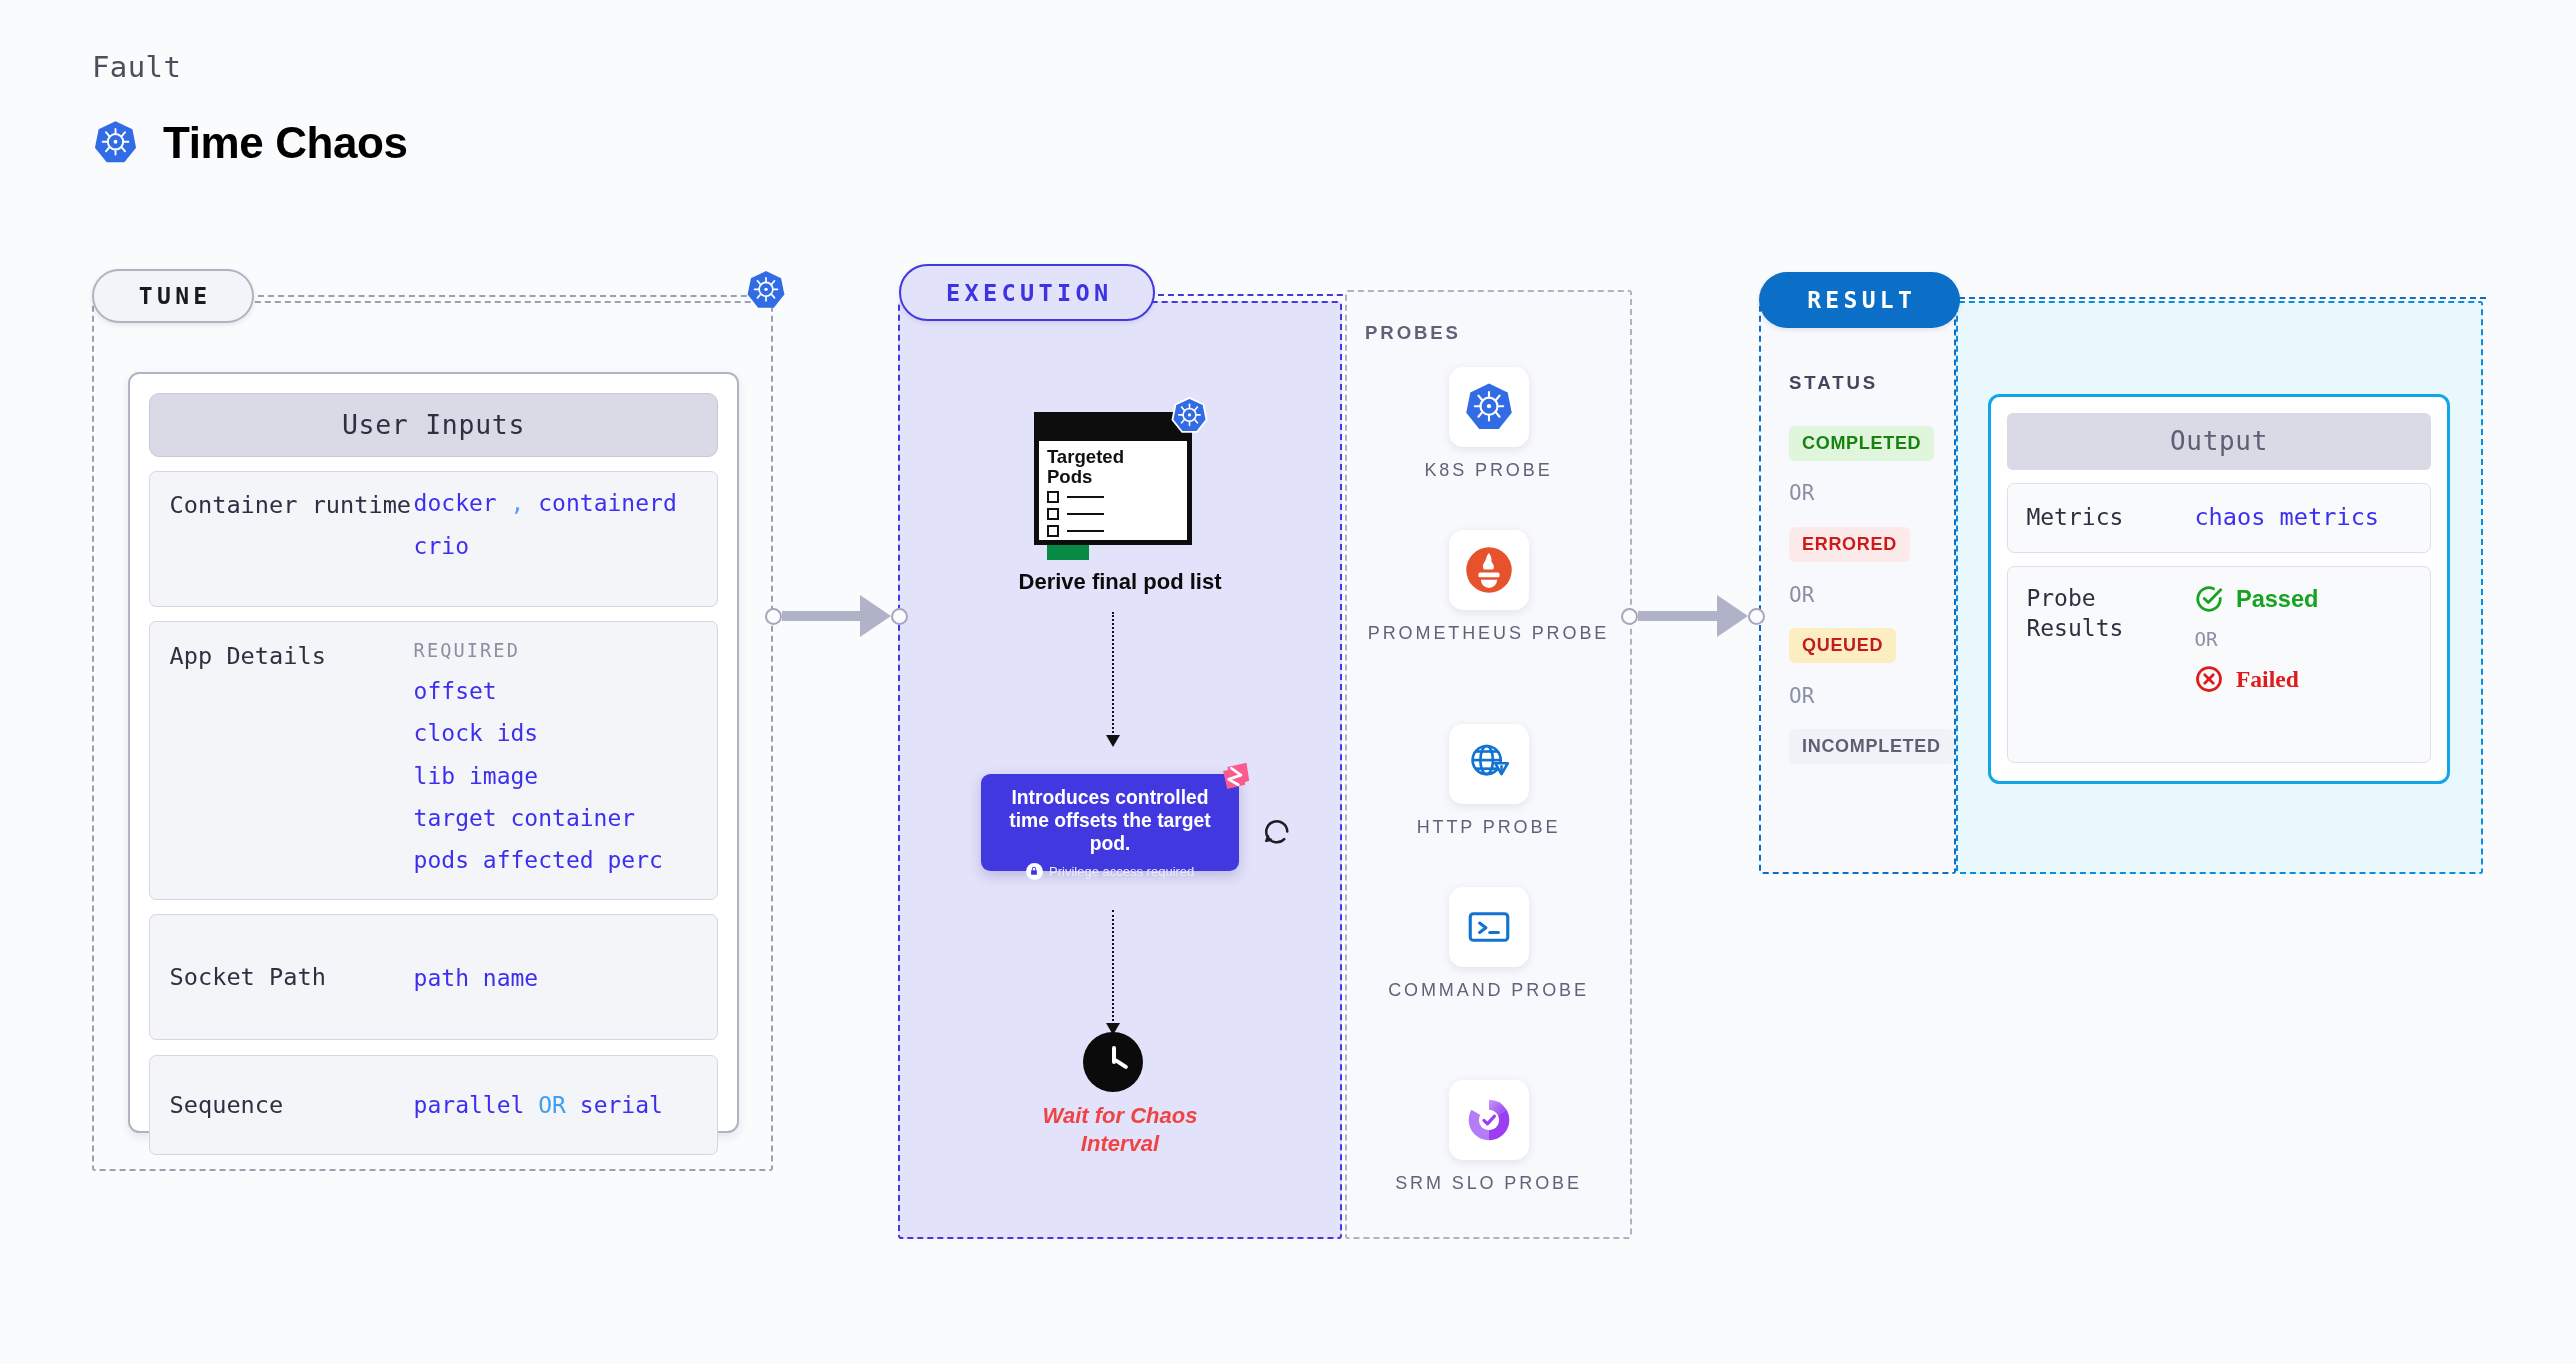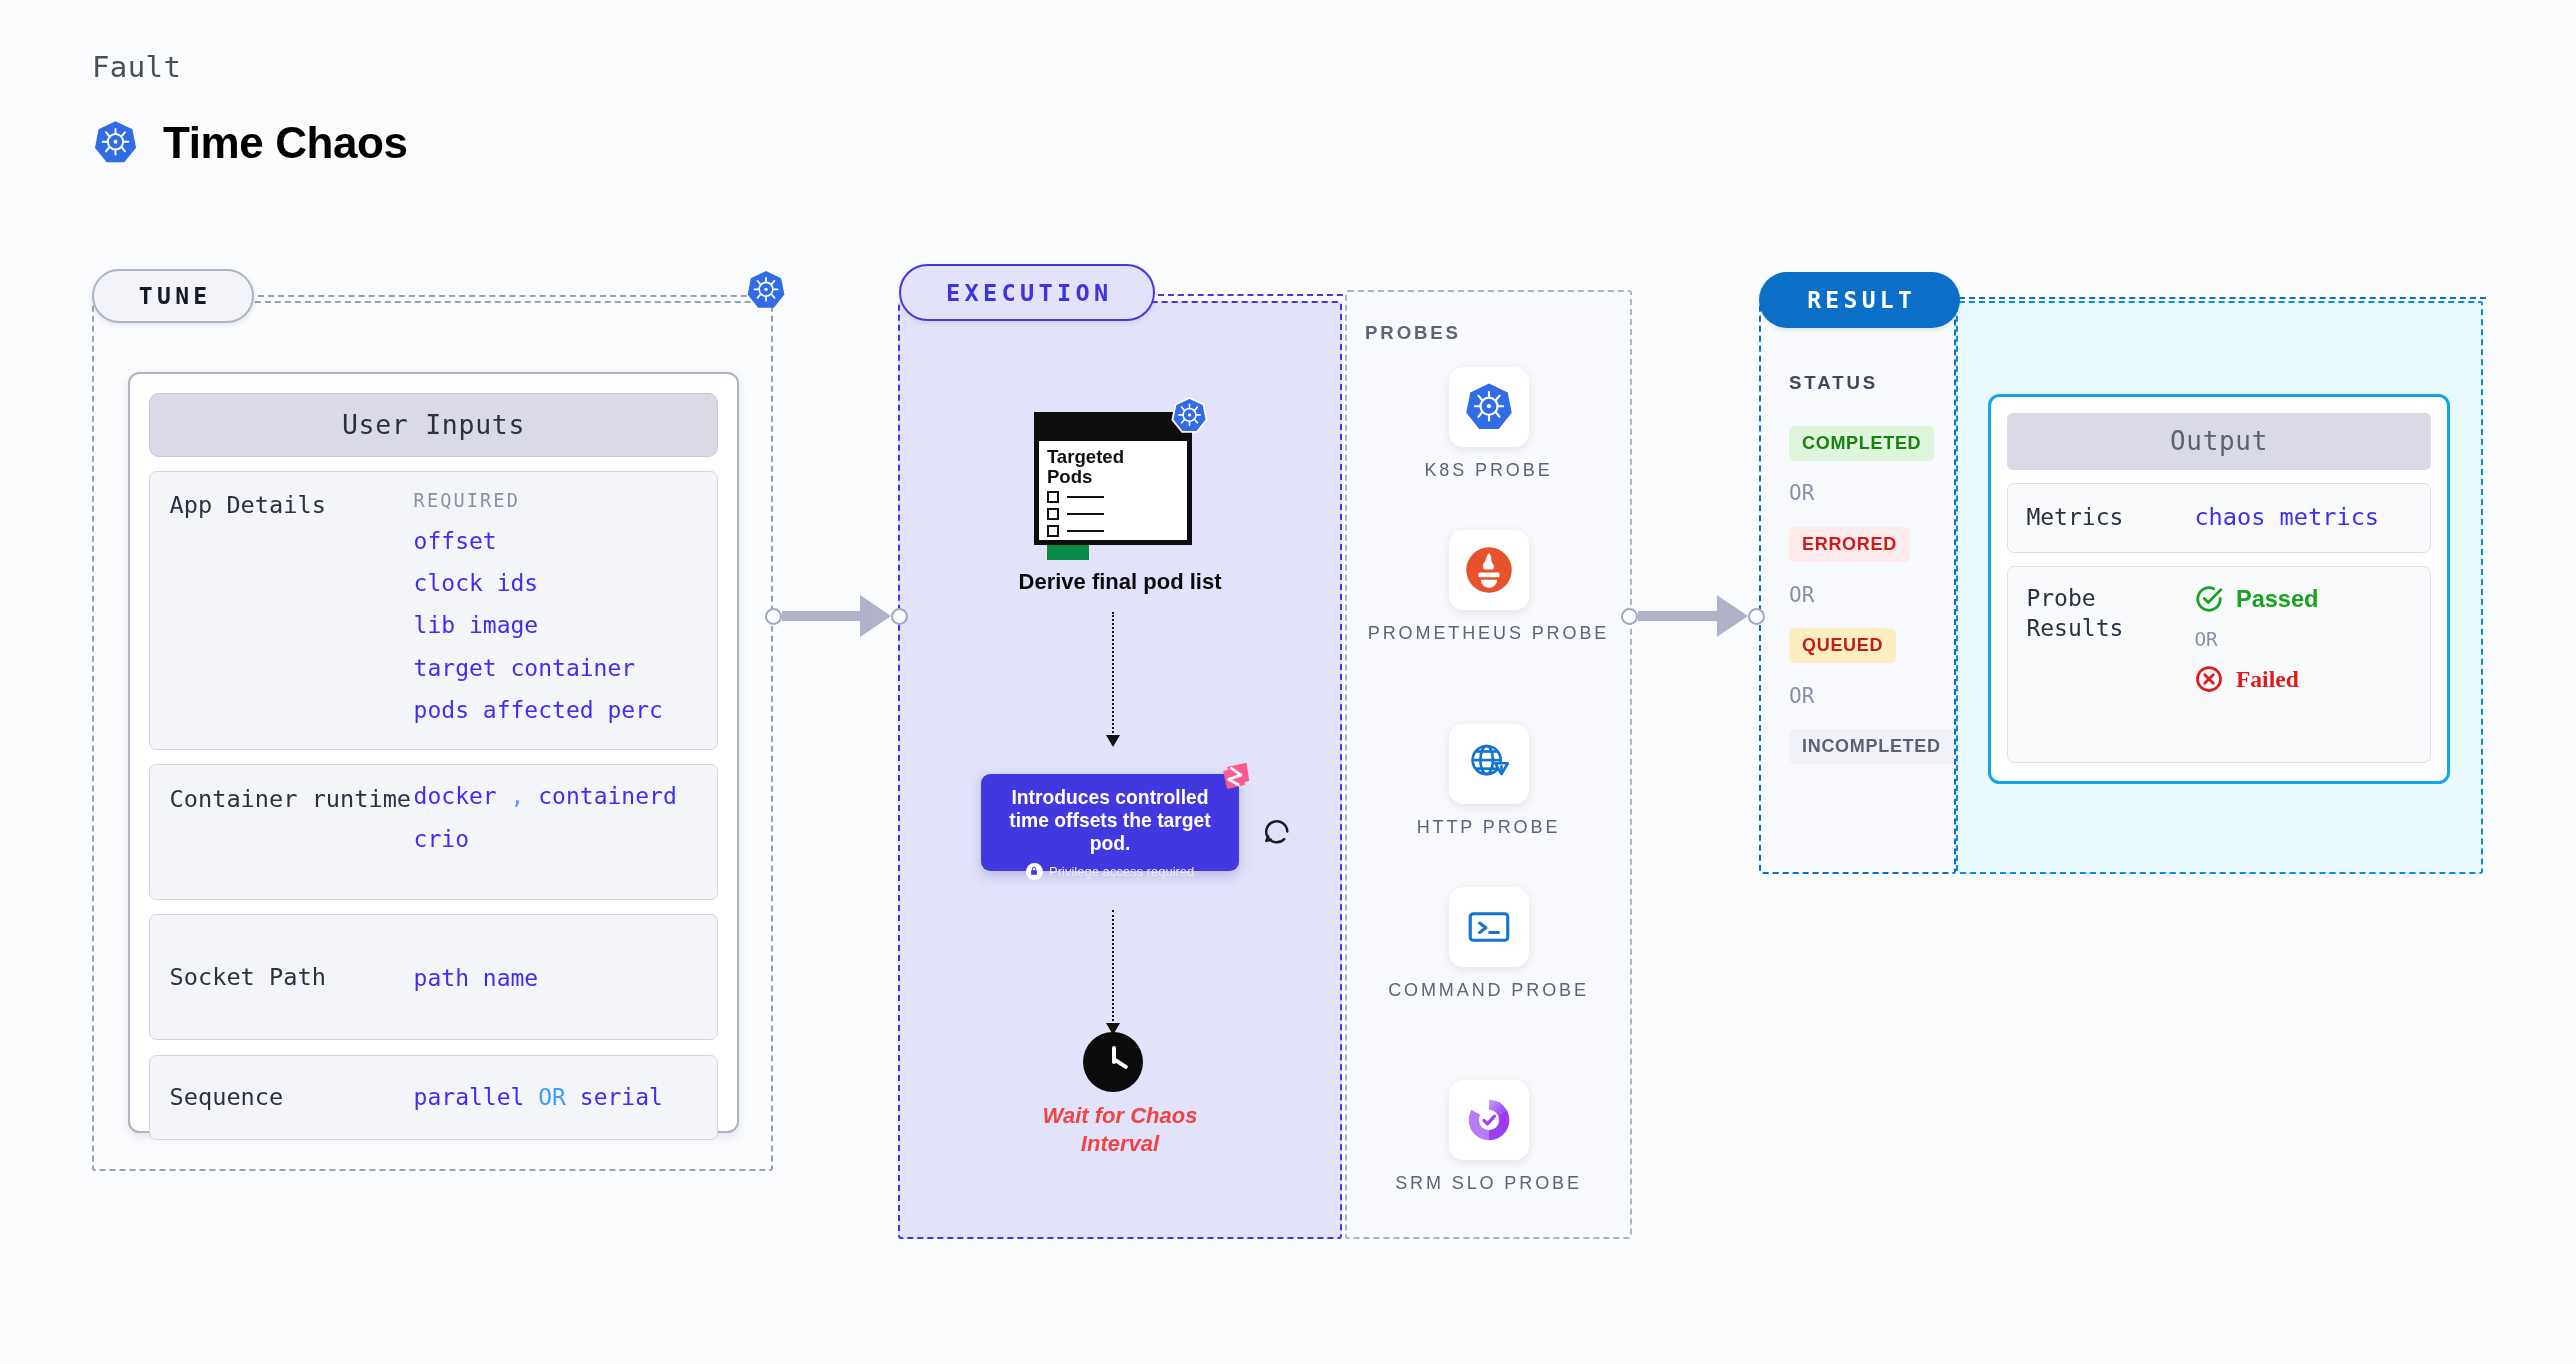--- a/index.html
+++ b/index.html
@@ -82,21 +82,21 @@
   .vline { font-family: "DejaVu Sans Mono", monospace; font-size: 23px; line-height: 1; }
   .req { color: #8a90a0; font-size: 18.6px; letter-spacing: 2.1px; }
   .v-purple { color: #3c2ff0; }
   .v-sep { color: #5b9bf8; }
   .v-or { color: #3da0f5; }
 
   #app-details-row { height: 279px; align-items: flex-start; }
   #app-details-row .row-values { gap: 19.3px; }
   #runtime-row { height: 136px; align-items: flex-start; }
   #socket-row   { height: 126px; align-items: center; }
-  #sequence-row { height: 85px; align-items: center; justify-content: flex-end; }
+  #sequence-row { height: 100px; align-items: center; justify-content: flex-end; }
   #socket-row .row-values, #sequence-row .row-values { justify-content: center; }
 
   
   .connector { position: absolute; display: flex; align-items: center; z-index: 8; }
   .conn-dot {
     width: 17px; height: 17px; border-radius: 50%;
     background: #fafbfd; border: 2.9px solid #a5a8bd;
   }
   .conn-bar { height: 9.3px; background: #b0b3c7; }
   .conn-head {
@@ -319,41 +319,41 @@
           <line x1="40" y1="38" x2="45" y2="44"></line>
         <line x1="45" y1="18" x2="40" y2="24"></line>
           <line x1="24" y1="38" x2="19" y2="44"></line>
       </g>
     </svg>
   </div>
 
   <div id="user-inputs-card">
     <div id="user-inputs-header">User Inputs</div>
 
+    <div class="input-row" id="runtime-row">
+      <div class="row-label">Container runtime</div>
+      <div class="row-values">
+        <div class="vline">
+          <span class="v-purple">docker</span>
+          <span class="v-sep">,</span>
+          <span class="v-purple">containerd</span>
+        </div>
+        <div class="vline v-purple">crio</div>
+      </div>
+    </div>
+
     <div class="input-row" id="app-details-row">
       <div class="row-label">App Details</div>
       <div class="row-values">
         <div class="vline req">REQUIRED</div>
         <div class="vline v-purple">offset</div>
         <div class="vline v-purple">clock ids</div>
         <div class="vline v-purple">lib image</div>
         <div class="vline v-purple">target container</div>
         <div class="vline v-purple">pods affected perc</div>
-      </div>
-    </div>
-
-    <div class="input-row" id="runtime-row">
-      <div class="row-label">Container runtime</div>
-      <div class="row-values">
-        <div class="vline">
-          <span class="v-purple">docker</span>
-          <span class="v-sep">,</span>
-          <span class="v-purple">containerd</span>
-        </div>
-        <div class="vline v-purple">crio</div>
       </div>
     </div>
 
     <div class="input-row" id="socket-row">
       <div class="row-label">Socket Path</div>
       <div class="row-values">
         <div class="vline v-purple">path name</div>
       </div>
     </div>
 

